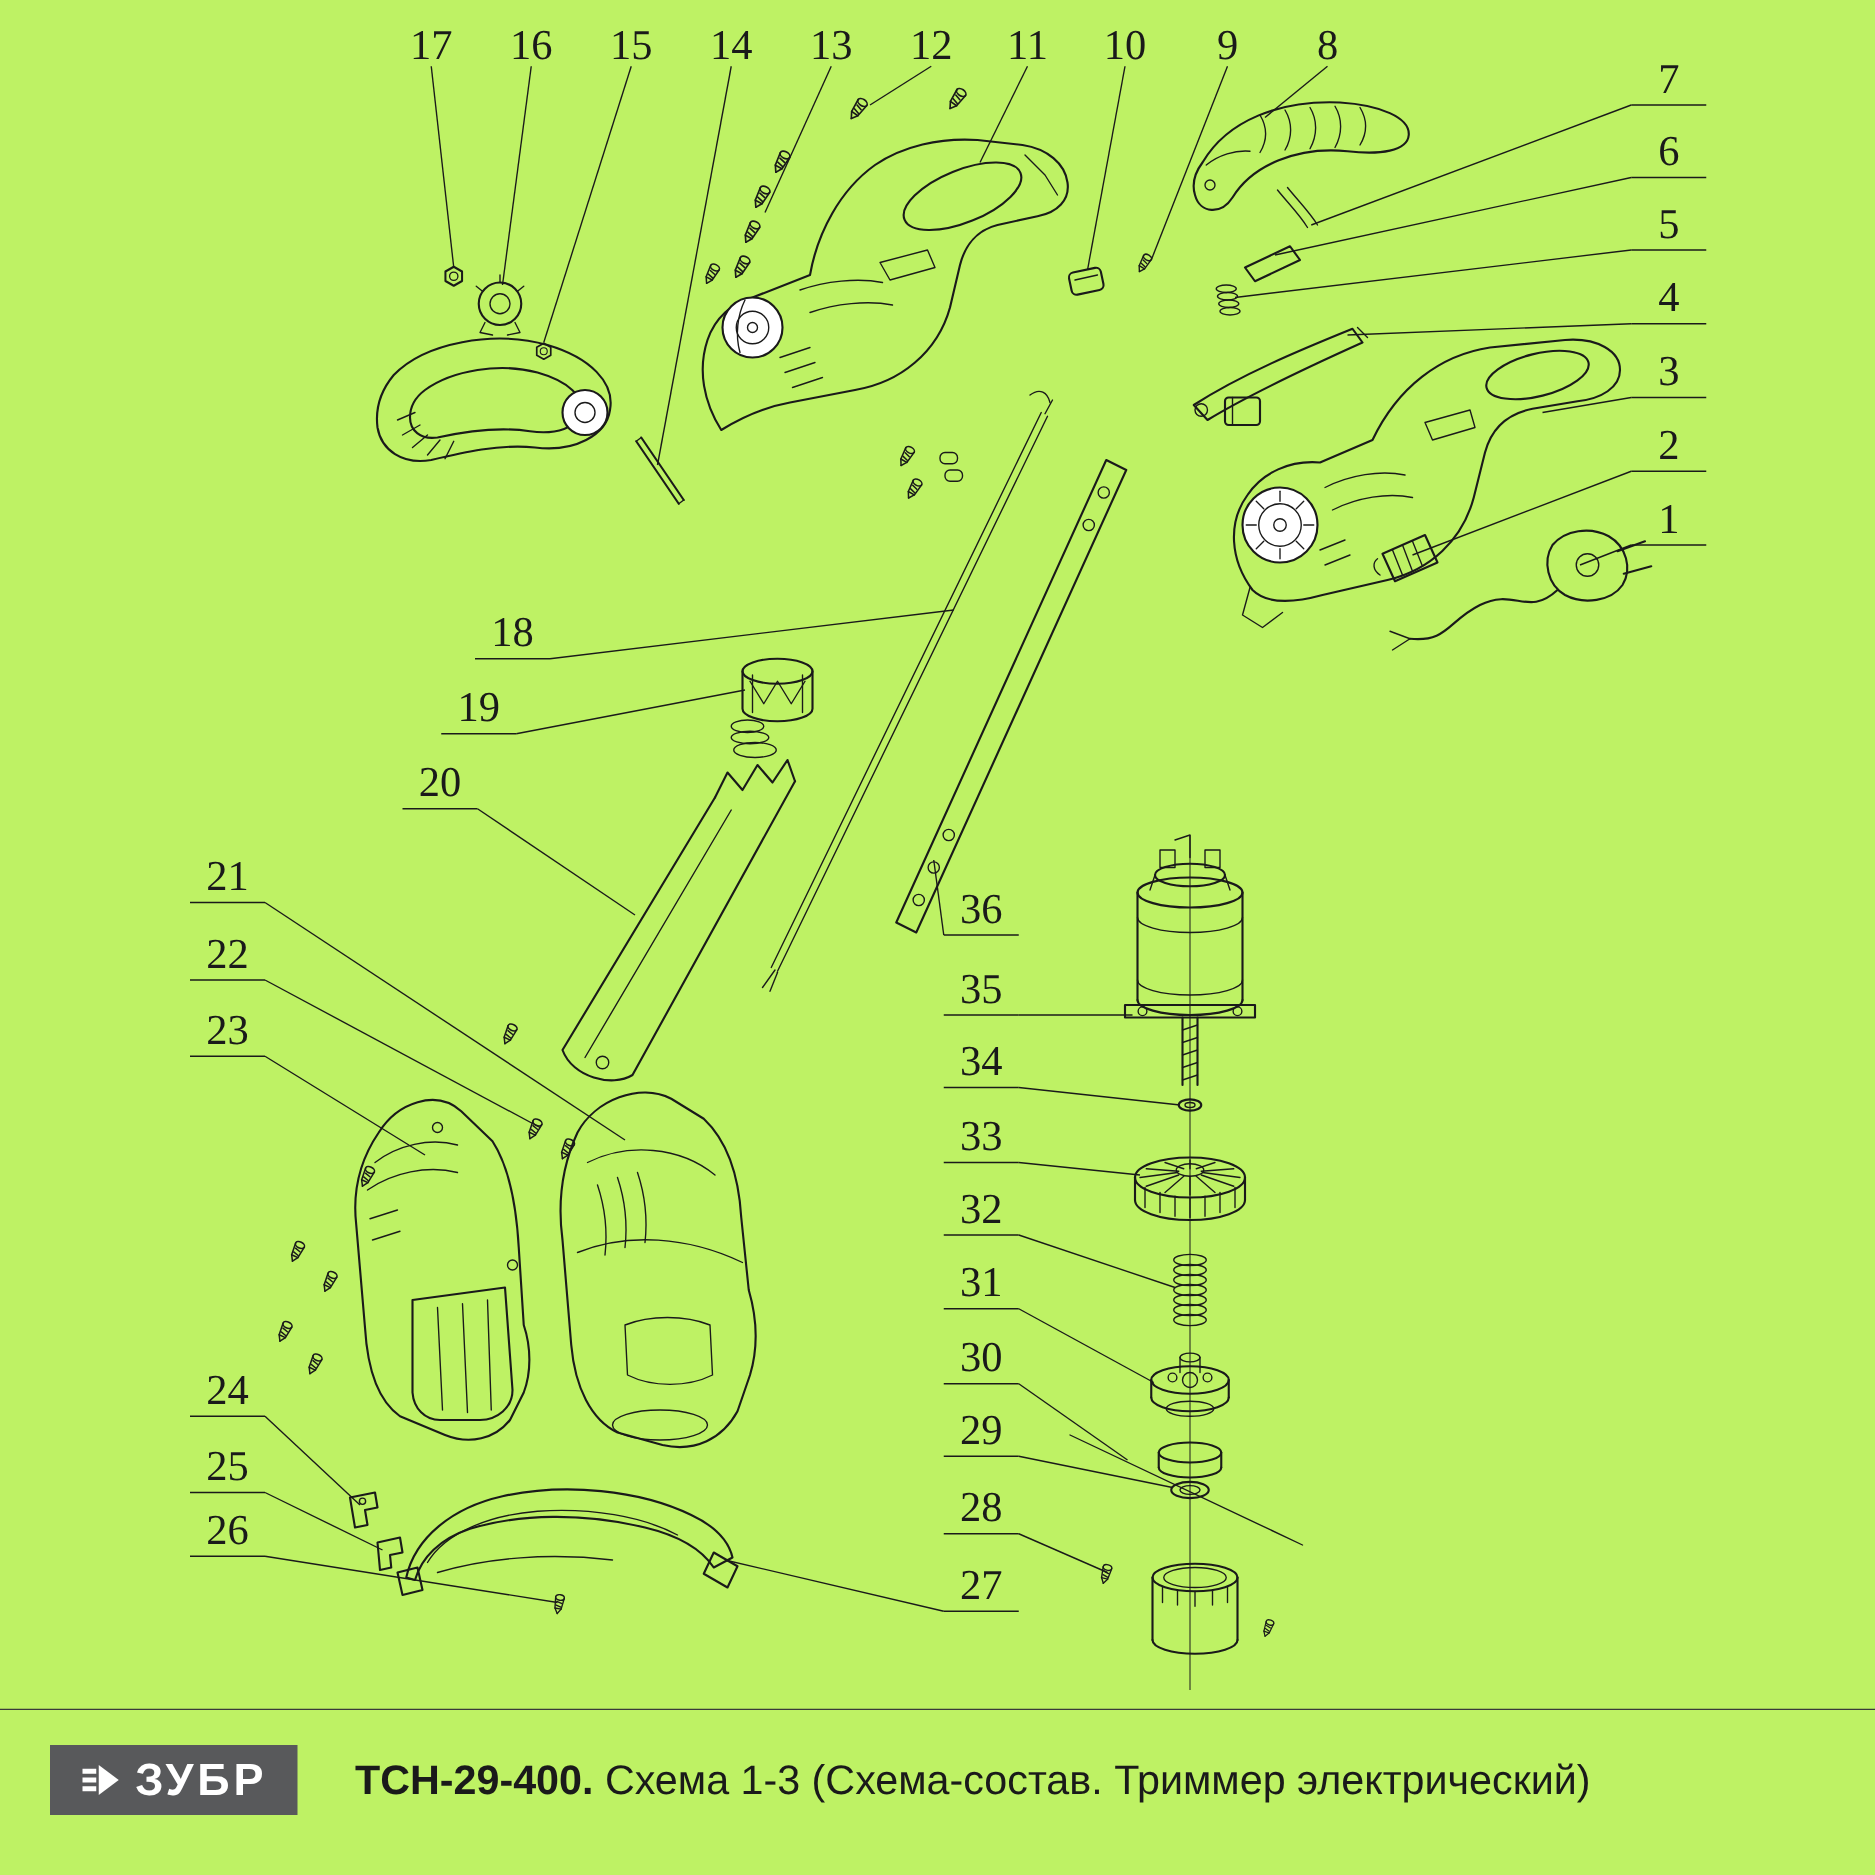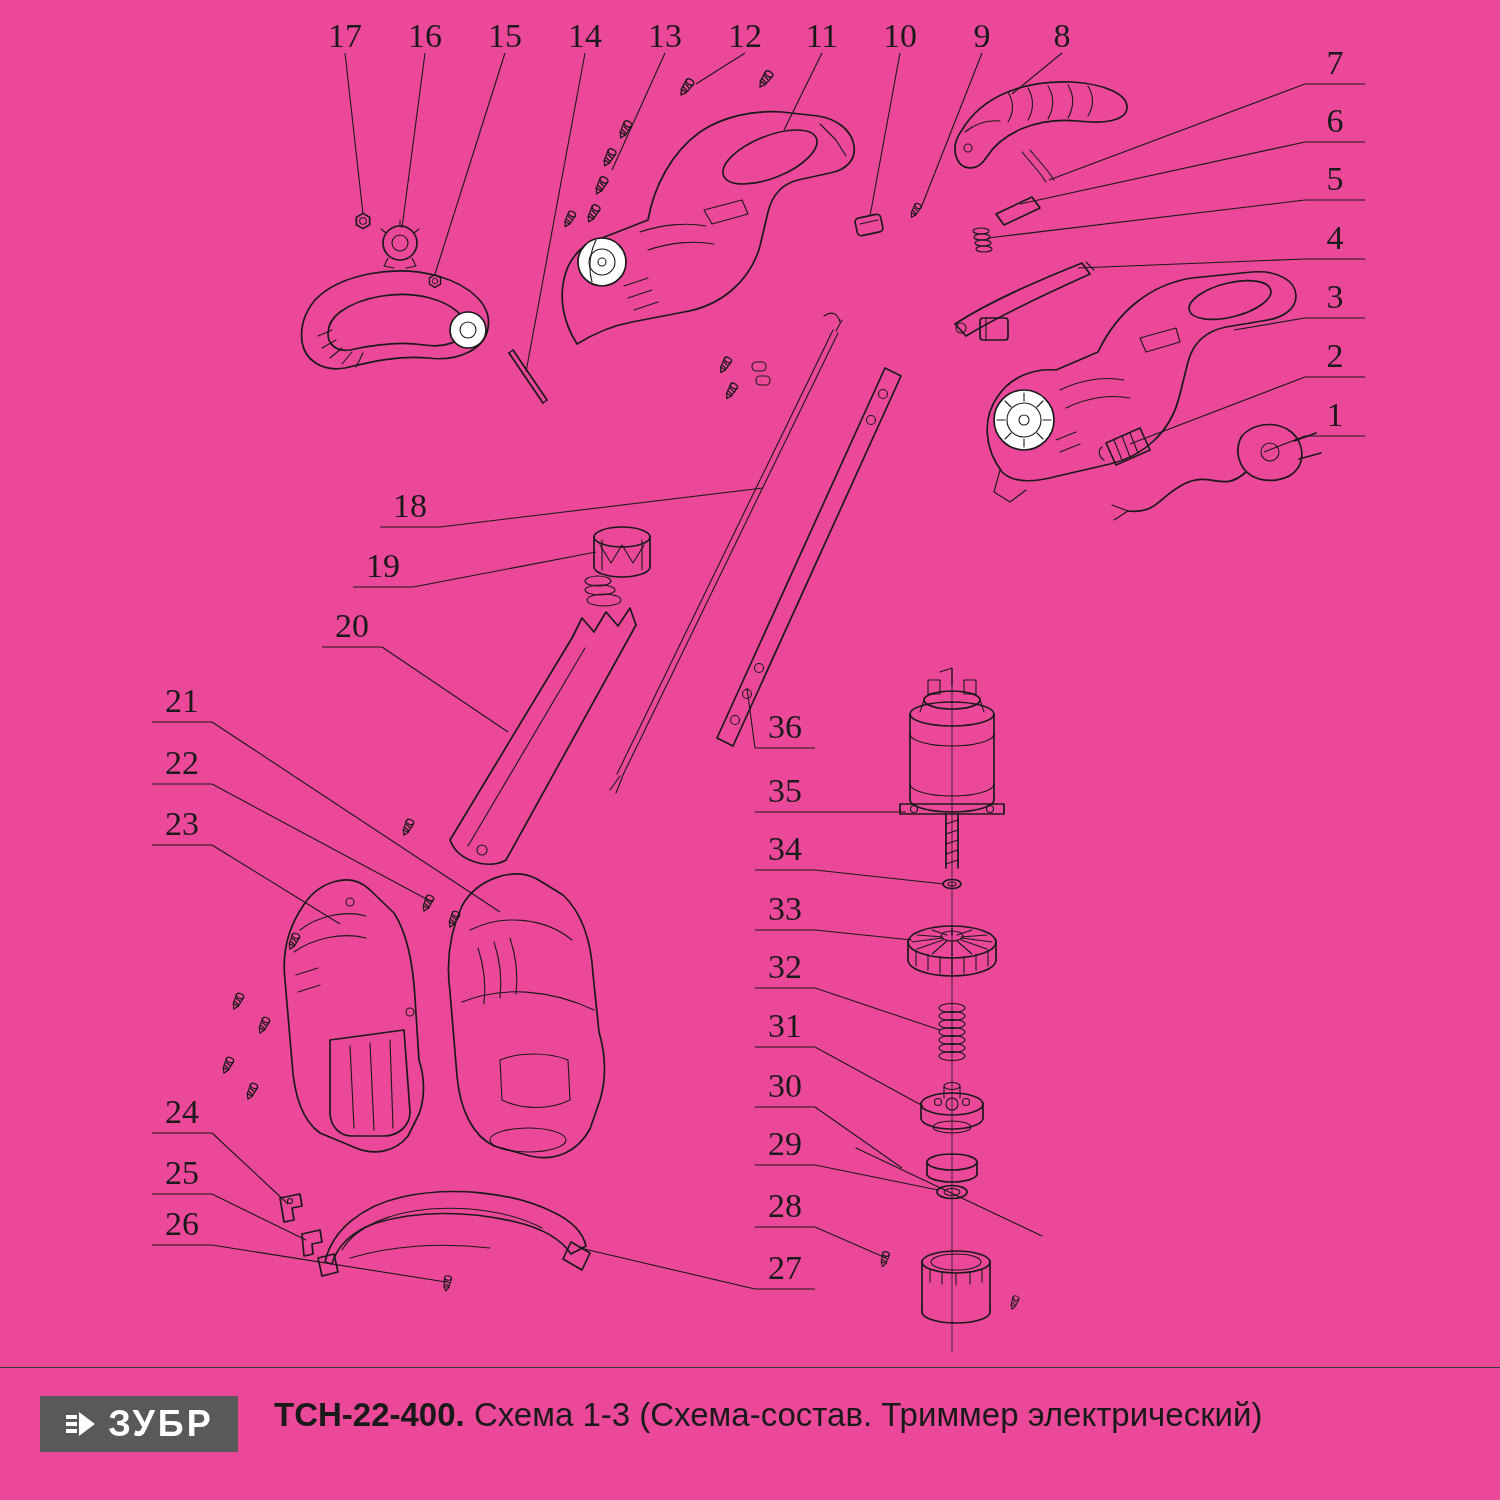--- a/index.html
+++ b/index.html
@@ -1,24 +1,24 @@
 <!DOCTYPE html>
 <html style="--line: #1a1a1a; --text: #1a1a1a; --logo-bg: #58595b; --logo-fg: #ffffff;"><head>
 <meta charset="utf-8">
 <style>
   html,body{margin:0;padding:0;background:#fff;}
-  .page{position:relative;width:1500px;height:1500px;background:#ec4899;overflow:hidden;
+  .page{position:relative;width:1500px;height:1500px;background:#bef264;overflow:hidden;
         font-family:"Liberation Sans",sans-serif;}
   svg .ln{stroke:var(--line,#1a1a1a);stroke-width:1.7;fill:none;stroke-linecap:round;stroke-linejoin:round;}
   svg .ln2{stroke:var(--line,#1a1a1a);stroke-width:1.1;fill:none;stroke-linecap:round;stroke-linejoin:round;}
   svg .fw{fill:#fff;stroke:var(--line,#1a1a1a);stroke-width:1.7;stroke-linejoin:round;}
   svg .leader{stroke:var(--line,#1a1a1a);stroke-width:1.1;fill:none;}
   svg .callout-num{font-family:"Liberation Serif",serif;font-size:34px;fill:var(--text,#111);text-anchor:middle;}
   .footer-rule{position:absolute;left:0;width:1500px;top:1367px;border-top:1.5px solid #3a3a3a;}
-  .footer{position:absolute;left:40px;top:1396px;display:flex;gap:36px;}
+  .footer{position:absolute;left:40px;top:1396px;display:flex;align-items:center;gap:46px;}
   .logo{background:var(--logo-bg,#58595b);color:var(--logo-fg,#fff);height:56px;width:198px;
         display:flex;align-items:center;justify-content:center;gap:10px;}
   .logo-text{font-weight:bold;font-size:36px;letter-spacing:3px;}
   .title{font-size:33px;color:var(--text,#1a1a1a);white-space:nowrap;}
   .title .model{font-weight:bold;}
 </style>
 </head>
 <body>
 
 <div class="page">
@@ -480,18 +480,18 @@
       <g fill="#fff">
         <rect x="2" y="8" width="11" height="4"></rect>
         <rect x="2" y="15" width="11" height="4"></rect>
         <rect x="2" y="22" width="11" height="4"></rect>
         <polygon points="15,5 31,17 15,29"></polygon>
       </g>
     </svg>
     <span class="logo-text">ЗУБР</span>
   </div>
   <div class="title">
-    <span class="model">ТСН-22-400.</span>
+    <span class="model">ТСН-29-400.</span>
     <span>Схема 1-3 (Схема-состав. Триммер электрический)</span>
   </div>
 </div>
 
 </div>
 
 </body></html>

